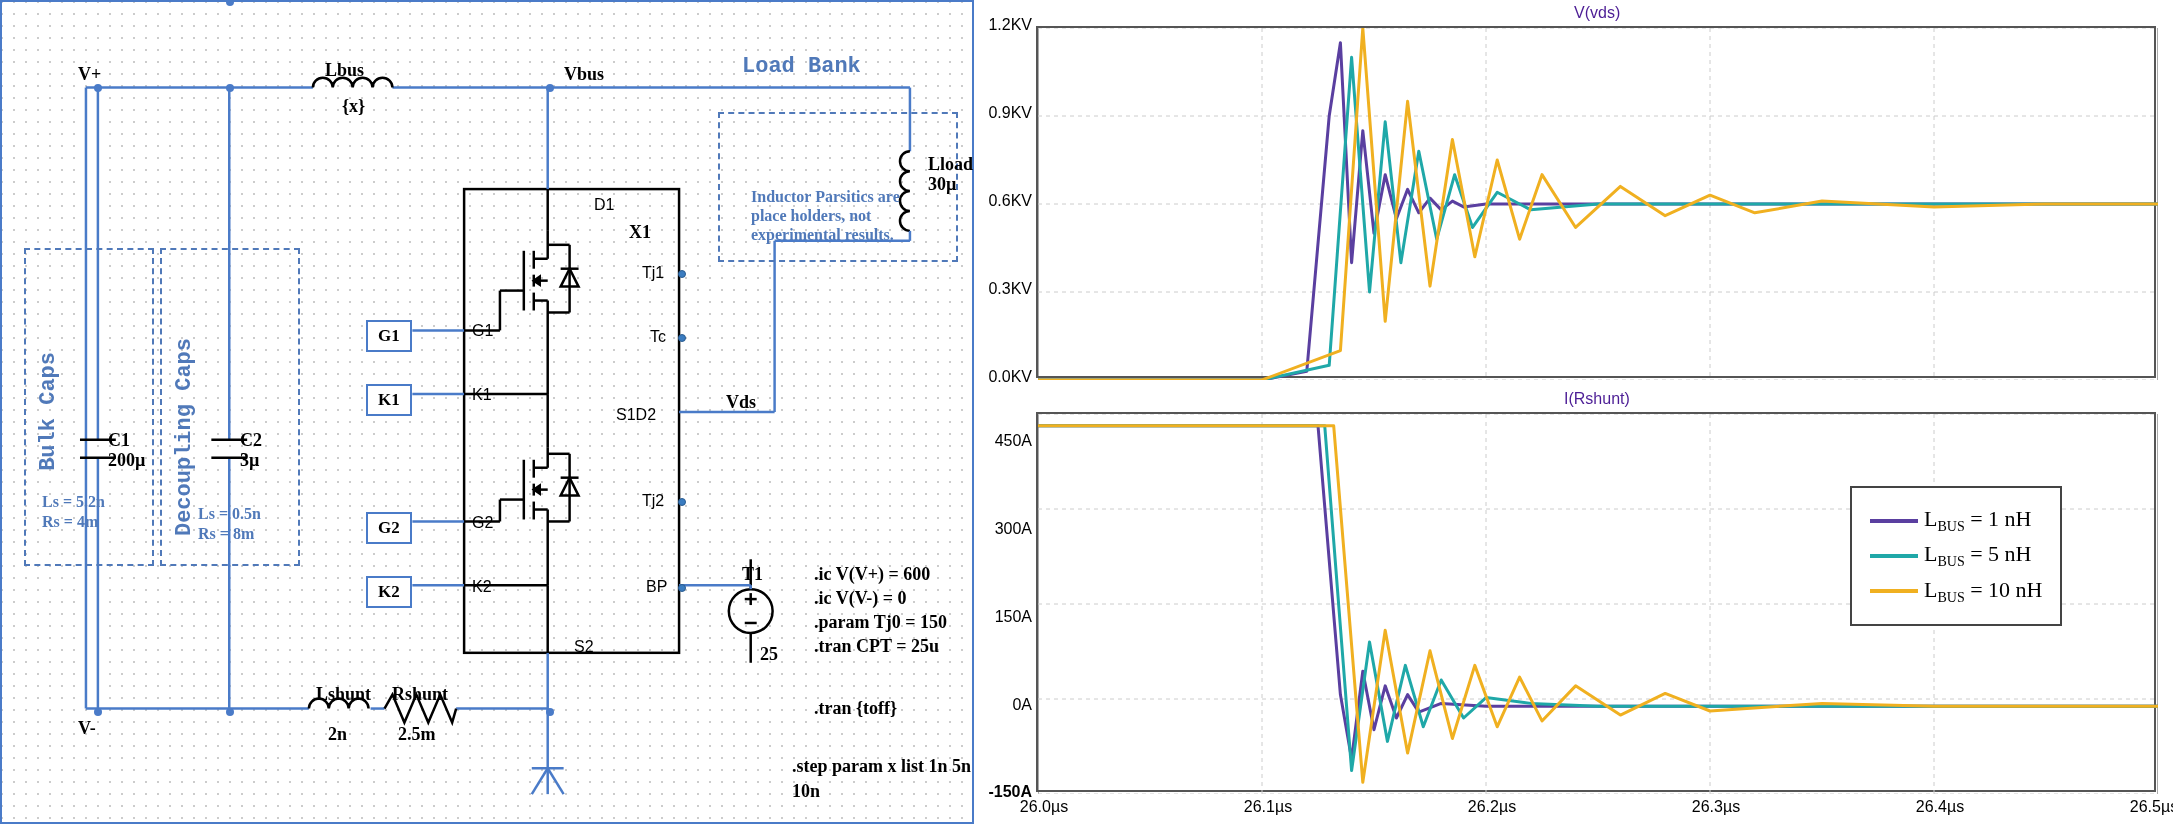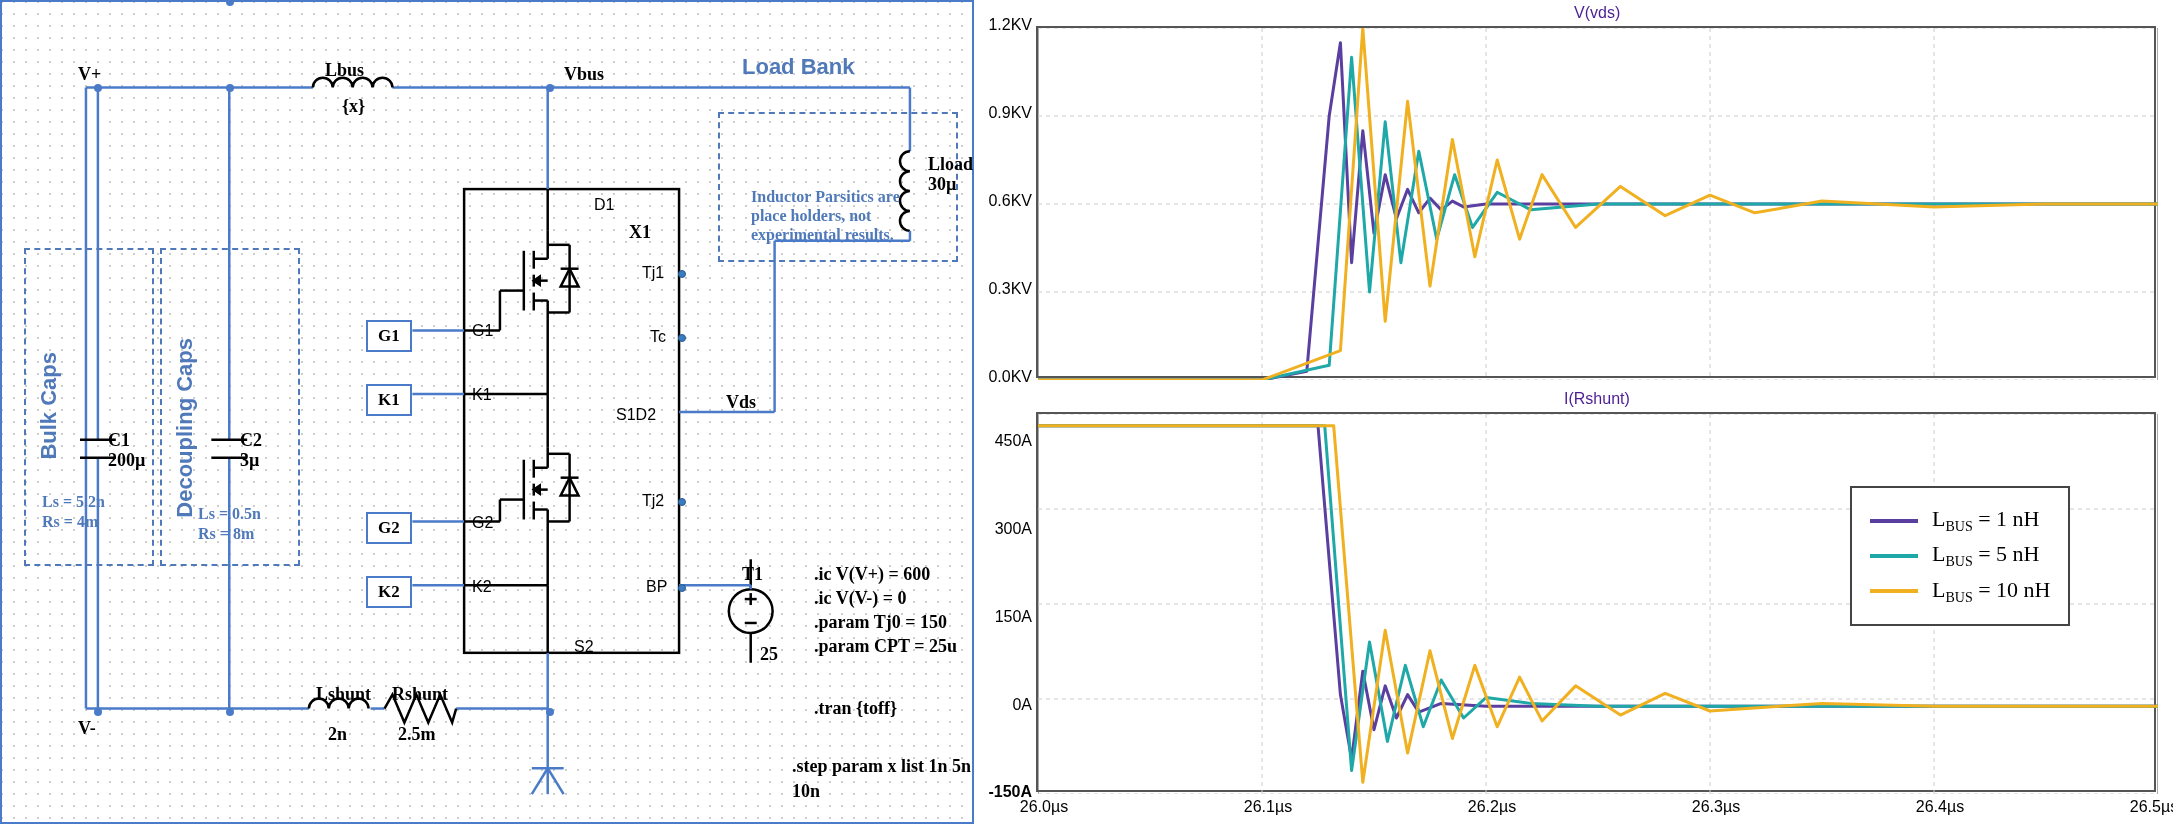--- a/index.html
+++ b/index.html
@@ -3,36 +3,36 @@
 <meta charset="utf-8">
 <style>
 * { box-sizing: border-box; margin: 0; padding: 0; }
 body { font-family: 'Times New Roman', serif; background: #fff; width: 2173px; height: 824px; display: flex; }
 .left-panel { width: 974px; height: 824px; position: relative; border: 2px solid #4a7bc8; }
 .right-panel { width: 1199px; height: 824px; position: relative; background: #fff; }
 .schematic-bg { position: absolute; inset: 0; background-image: radial-gradient(circle, #ccc 1px, transparent 1px); background-size: 12px 12px; background-position: 6px 6px; }
 .title { position: absolute; top: 12px; left: 18px; font-family: 'Times New Roman', serif; font-weight: bold; font-size: 40px; color: #5079b9; }
 .net-label { position: absolute; font-family: 'Times New Roman', serif; font-weight: bold; font-size: 18px; color: #000; }
 .comp-label { position: absolute; font-family: 'Times New Roman', serif; font-weight: bold; font-size: 18px; color: #000; line-height: 1.15; white-space: nowrap; }
-.section-label { position: absolute; font-family: Liberation Sans, sans-serif; font-weight: bold; font-size: 22px; color: #5079b9; }
+.section-label { position: absolute; font-family: Liberation Mono, monospace; font-weight: bold; font-size: 22px; color: #5079b9; }
 .section-label.v { writing-mode: vertical-rl; transform: rotate(180deg); }
 .dashed-box { position: absolute; border: 2px dashed #5079b9; }
 .note { position: absolute; font-family: 'Times New Roman', serif; font-weight: bold; font-size: 16px; color: #5079b9; line-height: 1.2; }
 .spice { position: absolute; font-family: 'Times New Roman', serif; font-weight: bold; font-size: 18px; color: #000; line-height: 1.4; }
 .port-label { position: absolute; font-family: Arial, sans-serif; font-size: 16px; color: #000; }
 .pin-dot { position: absolute; width: 8px; height: 8px; border-radius: 50%; background: #3a7cc0; border: 1px solid #2a5c90; }
 .junction { position: absolute; width: 8px; height: 8px; border-radius: 50%; background: #4a7bc8; margin-left: -4px; margin-top: -4px; }
 .port-box { position: absolute; border: 2px solid #4a7bc8; background: #fff; padding: 4px 10px; font-family: 'Times New Roman', serif; font-weight: bold; font-size: 17px; }
 svg.wires { position: absolute; inset: 0; width: 100%; height: 100%; pointer-events: none; }
 .chart-box { position: absolute; border: 2px solid #555; background: #fff; }
 .chart-title { position: absolute; font-family: Arial, sans-serif; font-size: 16px; color: #4c1d95; }
 .y-tick { position: absolute; font-family: Arial, sans-serif; font-size: 16px; color: #000; text-align: right; width: 60px; }
 .x-tick { position: absolute; font-family: Arial, sans-serif; font-size: 16px; color: #000; text-align: center; }
 .legend-box { position: absolute; border: 2px solid #444; background: #fff; padding: 12px 18px; }
-.legend-item { display: flex; align-items: center; gap: 14px; margin: 6px 0; font-family: 'Times New Roman', serif; font-size: 22px; }
+.legend-item { display: flex; align-items: center; gap: 6px; margin: 6px 0; font-family: 'Times New Roman', serif; font-size: 22px; }
 .legend-line { width: 48px; height: 4px; }
 </style>
 </head>
 <body>
 
 <div class="left-panel">
   <div class="schematic-bg"></div>
 
 
   <svg class="wires" viewBox="0 0 974 824">
@@ -233,21 +233,21 @@
   <div class="pin-dot" style="left:676px; top:582px;"></div>
 
   <div class="port-box" style="left:364px; top:318px;">G1</div>
   <div class="port-box" style="left:364px; top:382px;">K1</div>
   <div class="port-box" style="left:364px; top:510px;">G2</div>
   <div class="port-box" style="left:364px; top:574px;">K2</div>
 
   <div class="spice" style="left:812px; top:560px;">.ic V(V+) = 600</div>
   <div class="spice" style="left:812px; top:584px;">.ic V(V-) = 0</div>
   <div class="spice" style="left:812px; top:608px;">.param Tj0 = 150</div>
-  <div class="spice" style="left:812px; top:632px;">.param CPT = 25u</div>
+  <div class="spice" style="left:812px; top:632px;">.tran CPT = 25u</div>
   <div class="spice" style="left:812px; top:694px;">.tran {toff}</div>
   <div class="spice" style="left:790px; top:752px;">.step param x list 1n 5n 10n</div>
 </div>
 
 <div class="right-panel">
   <div class="chart-title" style="left:600px; top:4px;">V(vds)</div>
   <div class="chart-box" style="left:62px; top:26px; width:1120px; height:352px;">
     <svg id="chart1-svg" width="1120" height="352">
         <line x1="0" x2="0" y1="0" y2="352" stroke="#555" stroke-dasharray=""></line>
         <line x1="224" x2="224" y1="0" y2="352" stroke="#ccc" stroke-dasharray="4,4"></line>

